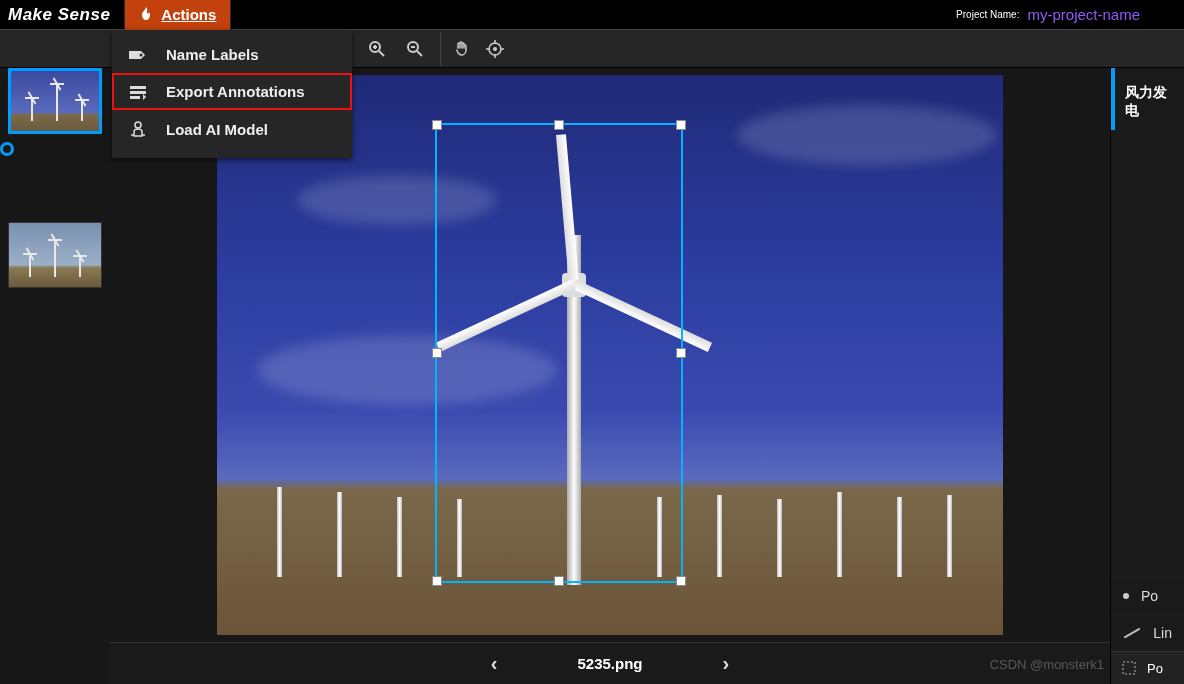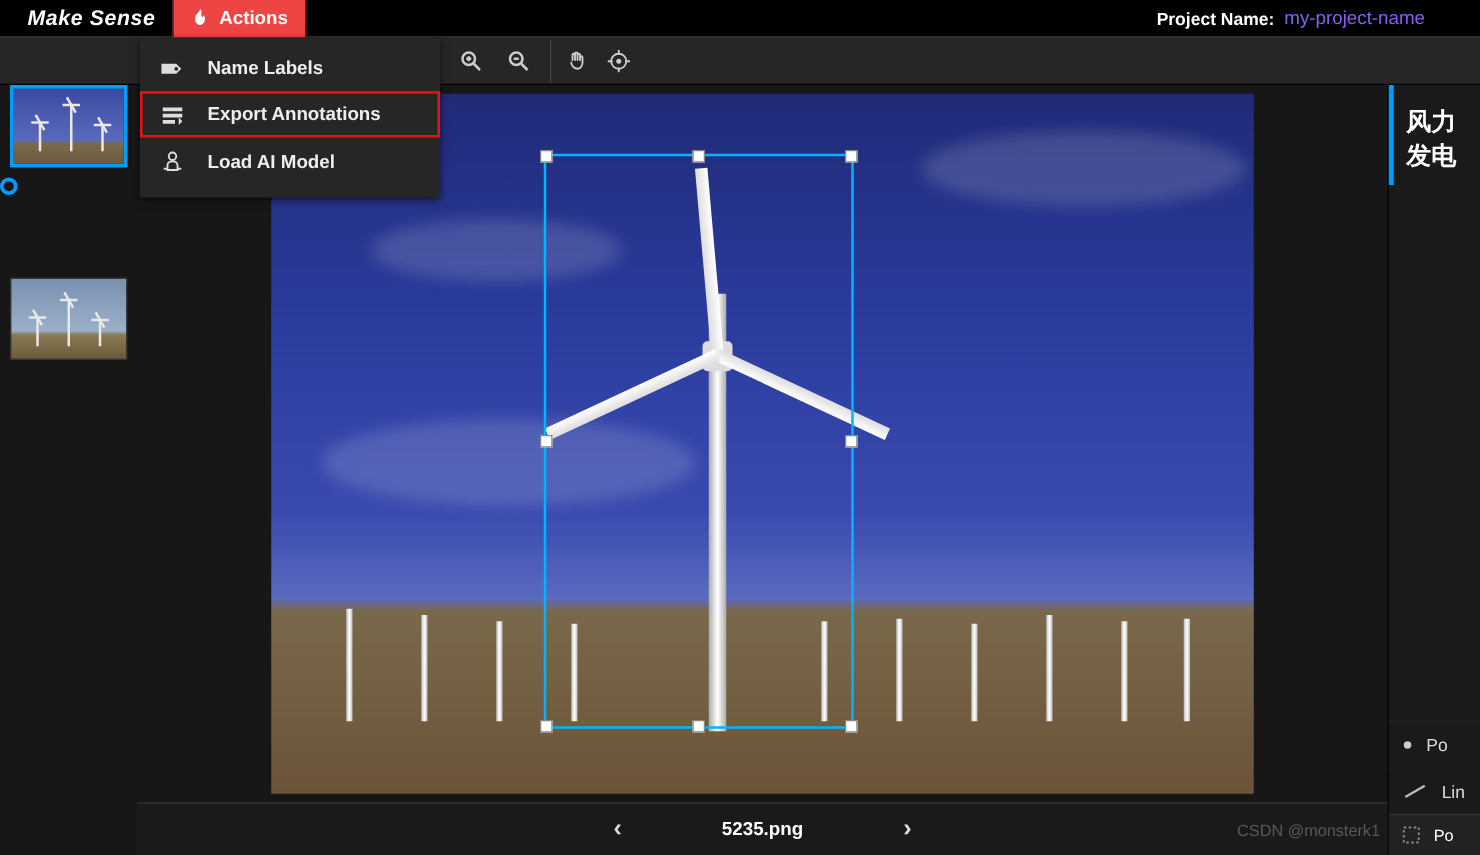--- a/index.html
+++ b/index.html
@@ -14,29 +14,29 @@
 .topbar {
   height:30px;
   background:#000;
   display:flex; align-items:center;
   border-bottom:1px solid #444;
   position:relative; z-index:20;
 }
 .brand {
   font-weight:bold; font-style:italic;
   font-size:17px; letter-spacing:.5px;
-  padding:0 14px 0 22px; color:#fff;
+  padding:0 14px 0 8px; color:#fff;
 }
 .topbtn {
   height:30px; display:flex; align-items:center;
   padding:0 14px; gap:8px; font-size:15px; font-weight:bold;
   cursor:pointer; border-left:1px solid #2a2a2a; border-right:1px solid #2a2a2a;
 }
-.topbtn.active { background:#ef4444; }
-.project-label { margin-left:auto; font-weight:bold; font-size:14px; padding-right:8px; }
+.topbtn.active { background:#c2410c;text-decoration:underline; }
+.project-label { margin-left:auto; font-weight:normal; font-size:10px; padding-right:8px; }
 .project-name { font-size:15px; padding-right:44px; color:#8b5cf6; }
 
 
 .toolbar {
   height:38px; background:#262626; display:flex; align-items:center;
   padding-left:360px; gap:4px; border-bottom:1px solid #000;
   position:relative; z-index:5;
 }
 .tool { width:34px; height:34px; display:flex; align-items:center; justify-content:center; color:#ccc; }
 .tool.sep { border-left:1px solid #444; padding-left:8px; margin-left:4px; }
@@ -98,21 +98,21 @@
 .bbox{position:absolute;border:2px solid #00b4ff;}
 .handle{position:absolute;width:10px;height:10px;background:#fff;border:1px solid #888;}
 
 
 .right-col{
   position:absolute; top:30px; right:0; width:74px; bottom:0;
   background:#1a1a1a; border-left:1px solid #000;
 }
 .right-tab{height:38px;display:flex;align-items:center;gap:10px;padding:0 10px;border-bottom:1px solid #000;background:#262626;}
 .rect-ico{width:16px;height:12px;border:2px solid #ccc;}
-.right-item{display:flex;align-items:center;gap:8px;padding:10px 10px;border-left:4px solid transparent;font-size:20px;font-weight:600;}
+.right-item{display:flex;align-items:center;gap:8px;padding:10px 10px;border-left:4px solid transparent;font-size:14px;font-weight:600;}
 .right-item.active{border-left-color:#009dff;}
 .right-bottom{position:absolute;bottom:0;left:0;right:0;}
 .rb-row{display:flex;align-items:center;gap:12px;padding:10px 12px;font-size:14px;color:#ddd;border-top:1px solid #222;}
 .rb-dot{width:6px;height:6px;border-radius:50%;background:#ccc;}
 .rb-line{width:20px;height:2px;background:#bbb;transform:rotate(-30deg);}
 .rb-last{display:flex;align-items:center;gap:10px;padding:8px 10px;border-top:1px solid #333;background:#222;font-size:13px;}
 
 
 .bottombar{
   position:absolute;bottom:0;left:110px;right:74px;height:42px;

